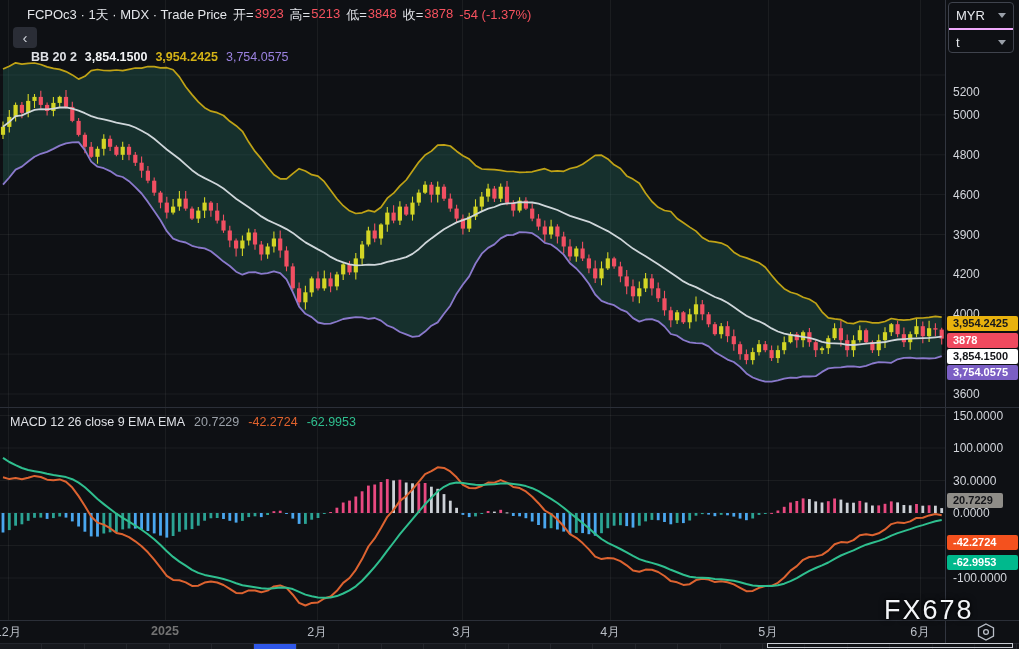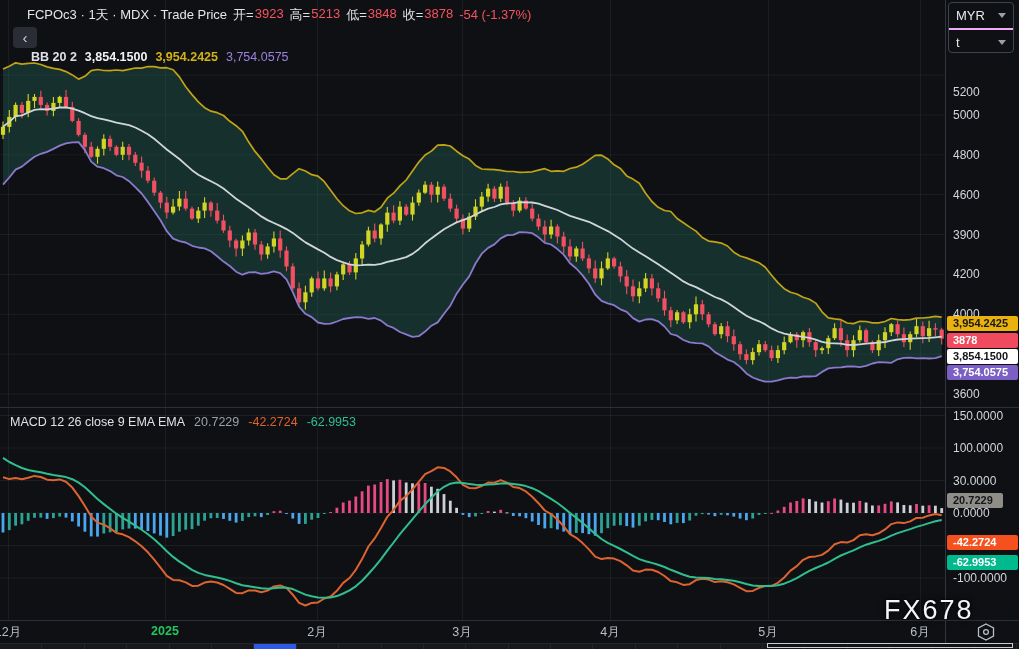--- a/index.html
+++ b/index.html
@@ -37,21 +37,21 @@
             padding:0 7px;font-size:13px;color:#e6e8ec;cursor:pointer;}
   .unit-row:first-child{border-bottom:2px solid #f0abfc;}
   .chev{width:0;height:0;border-left:4px solid transparent;border-right:4px solid transparent;
         border-top:5px solid #9aa0a9;}
   
   .vsep{position:absolute;left:945px;top:0;width:1px;height:643px;background:#31353f;z-index:10;}
   .hsep{position:absolute;left:0;width:1019px;height:1px;background:#2b2f38;z-index:10;}
   
   #time-axis{position:absolute;left:0;top:620px;width:946px;height:23px;overflow:hidden;z-index:11;}
   .tlabel{position:absolute;top:4px;font-size:12.5px;color:#b9bec6;transform:translateX(-50%);white-space:nowrap;}
-  .tlabel.bold{color:#22c55e;font-weight:700;}
+  .tlabel.bold{color:#737373;font-weight:700;}
   
   #bottom-strip{position:absolute;left:0;top:643px;width:1019px;height:6px;background:#121317;
                 border-top:1px solid #23262d;box-sizing:border-box;display:flex;z-index:11;}
   .seg{flex:0 0 42.4px;height:100%;background:#16181d;border-right:1px solid #24262c;box-sizing:border-box;}
   .seg.active{background:#2f57e8;}
   .range-box{position:absolute;left:767px;top:643px;width:246px;height:5px;border:1px solid #c9ccd3;
              background:rgba(10,12,15,.4);box-sizing:border-box;z-index:12;}
   
   .wm{position:absolute;left:884px;top:595px;z-index:30;font-size:27px;letter-spacing:2px;color:#f3f5f8;
       text-shadow:0 0 2px #000,0 0 6px rgba(0,0,0,.85);}

